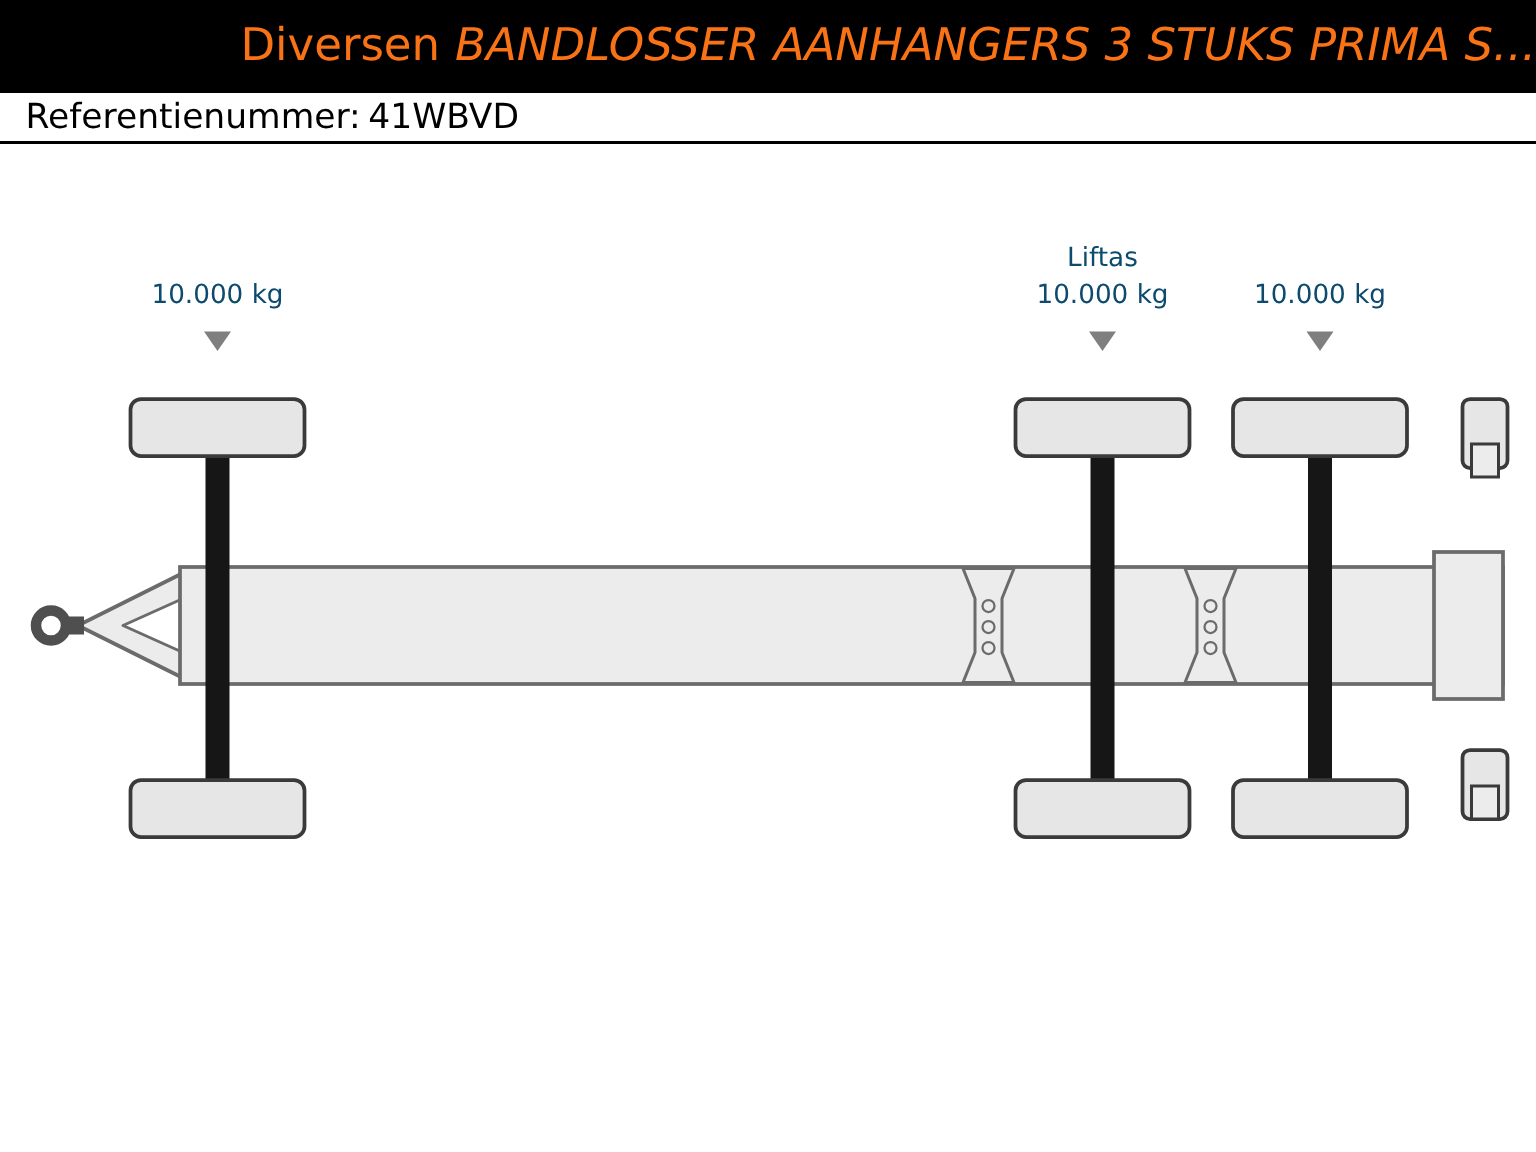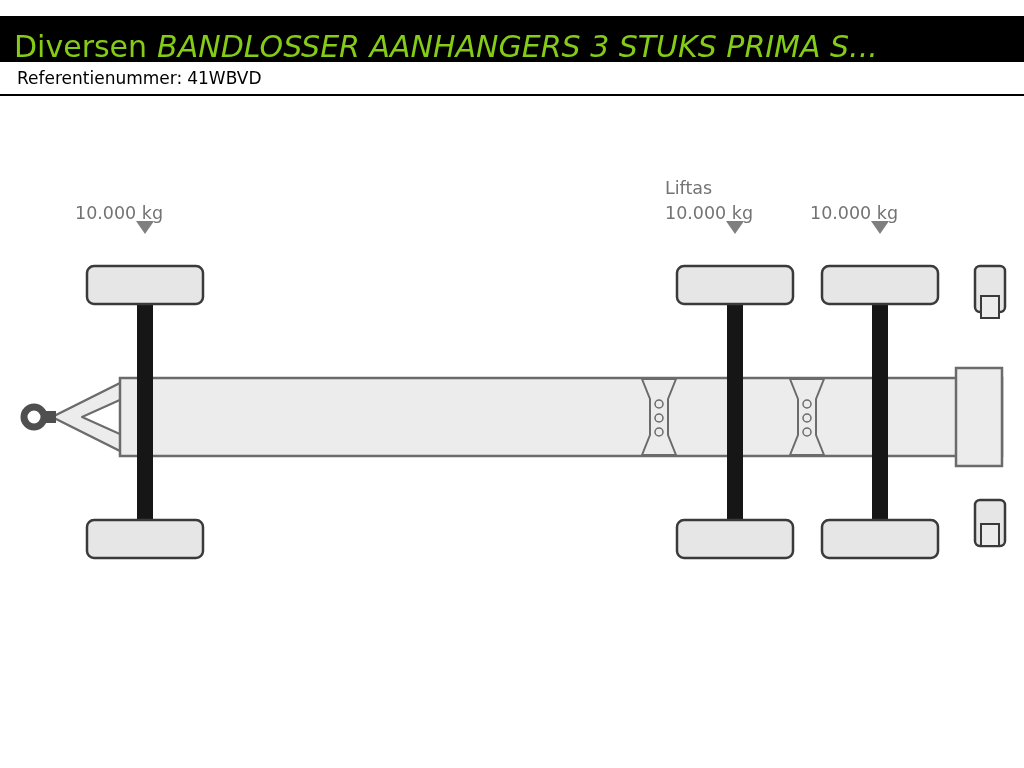--- a/index.html
+++ b/index.html
@@ -1,31 +1,31 @@
 <!DOCTYPE html>
 <html><head>
 <meta charset="utf-8">
 <style>
   html,body{margin:0;padding:0;background:#fff;}
   .page{position:relative;width:1024px;height:768px;background:#ffffff;overflow:hidden;
         font-family:"DejaVu Sans","Liberation Sans",sans-serif;}
   
-  .topbar{position:absolute;top:16px;left:0;width:1024px;height:62px;background:#000000;color:#84cc16;
+  .topbar{position:absolute;top:0;left:0;width:1024px;height:62px;background:#000000;color:#f97316;
           font-size:30px;line-height:62px;white-space:nowrap;overflow:hidden;
-          padding-left:14px;box-sizing:border-box;z-index:3;}
+          padding-left:14px;box-sizing:border-box;z-index:3;text-align:right;}
   .topbar .title{font-style:italic;margin-left:10px;}
   
   .refbar{position:absolute;top:62px;left:0;width:1024px;height:34px;background:#ffffff;
-          border-bottom:2px solid #000000;font-size:17px;line-height:32px;color:#000000;
+          border-bottom:2px solid #000000;font-size:23px;line-height:32px;color:#000000;
           padding-left:17px;box-sizing:border-box;z-index:3;}
   .refbar .refval{margin-left:5px;}
   
   .stage{position:absolute;top:0;left:0;width:1024px;height:768px;z-index:1;}
   .stage svg{position:absolute;top:0;left:0;}
-  .axlabel{position:absolute;width:140px;text-align:left;font-size:17.5px;color:#737373;z-index:2;margin-top:16px;}
+  .axlabel{position:absolute;width:140px;text-align:center;font-size:17.5px;color:#0c4a6e;z-index:2;}
   .axlabel.lift{top:162px;}
   .axlabel.weight{top:187px;}
   .marker{position:absolute;top:221px;width:0;height:0;z-index:2;
           border-left:9px solid transparent;border-right:9px solid transparent;
           border-top:13px solid #7f7f7f;}
 </style>
 </head>
 <body>
 
 <div class="page">

